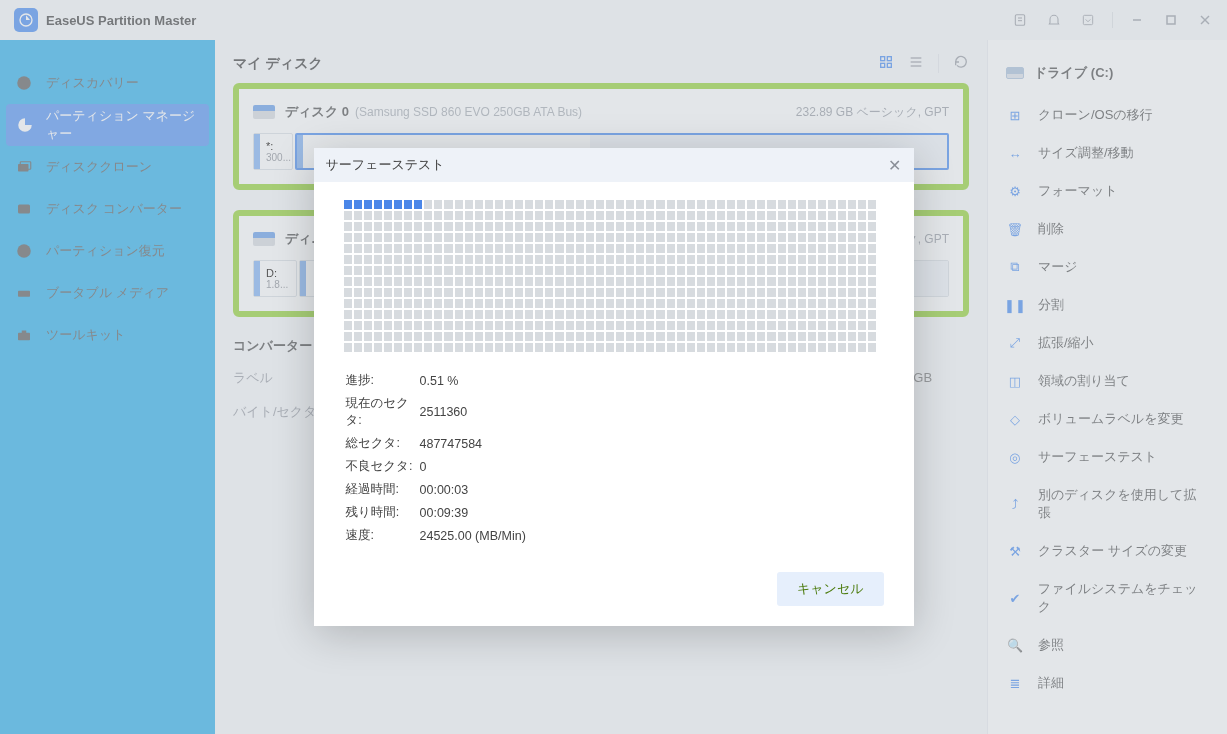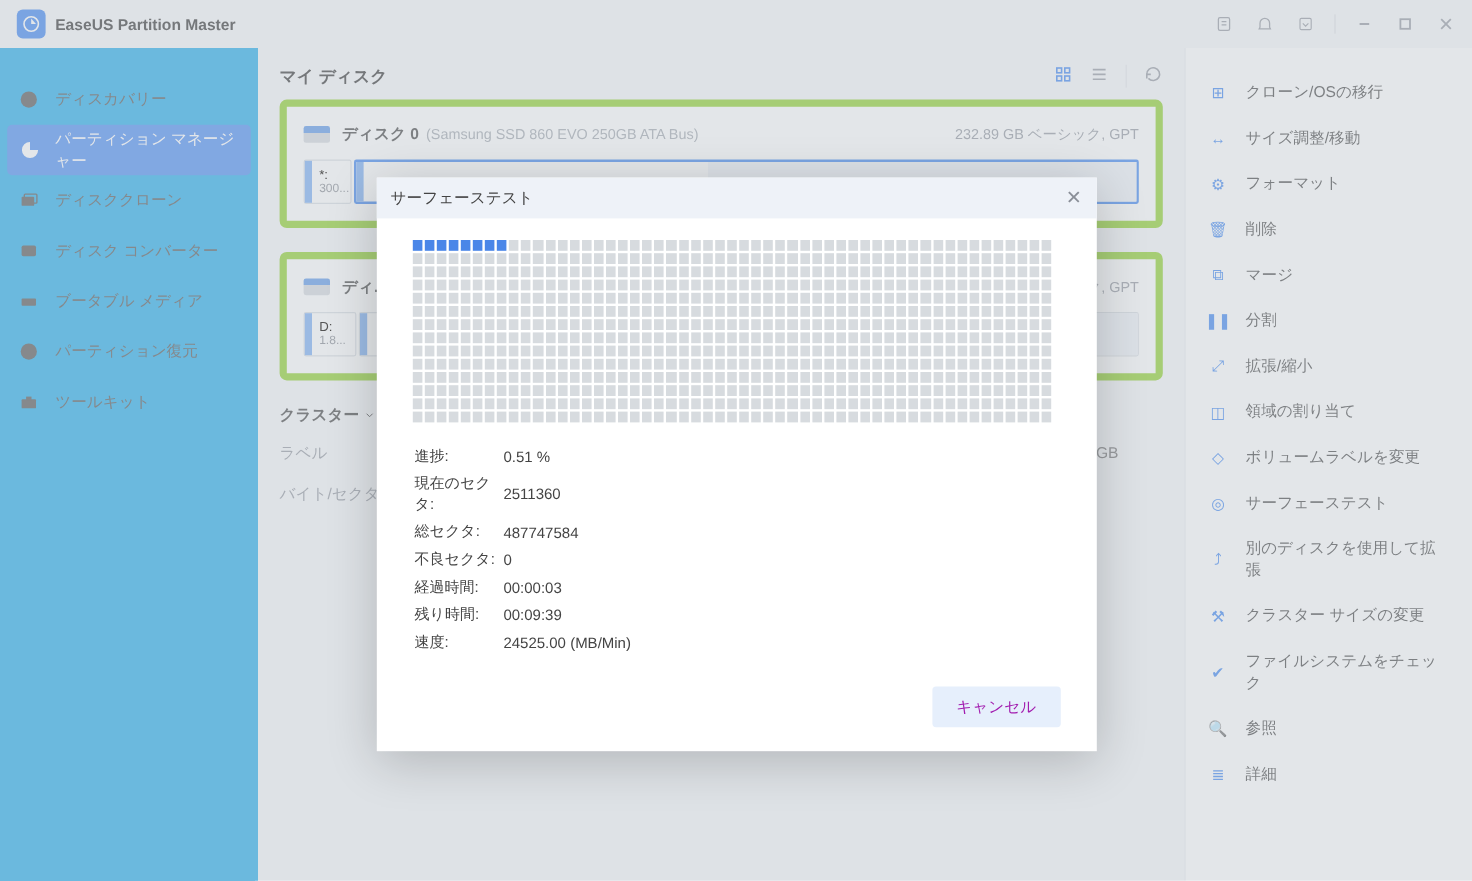--- a/index.html
+++ b/index.html
@@ -61,21 +61,21 @@
 .modal-head { height: 34px; background:#eef2f8; display:flex; align-items:center; padding:0 12px; font-size:13px; color:#444; }
 .modal-head .close { margin-left:auto; color:#8a8f98; cursor:pointer; font-size:16px; }
 .modal-body { padding: 18px 30px 24px; }
 .block-grid { display:flex; flex-wrap:wrap; gap:2px; margin-bottom:16px;}
 .blk { width:8.1px; height:9px; background:#d7dbdf;}
 .blk.done { background:#4a86e8; }
 .stats { font-size:12.5px; color:#444; }
 .stats table td { padding: 2px 0; }
 .stats table td:first-child { width: 72px; color:#444; }
 .modal-foot { display:flex; justify-content:flex-end; padding: 0 30px 20px; }
-.btn-cancel { background:#e6effc; color:#a21caf; border:none; padding:8px 20px; font-size:13px; border-radius:3px; cursor:pointer;}
+.btn-cancel { background:#e6effc; color:#4d7c0f; border:none; padding:8px 20px; font-size:13px; border-radius:3px; cursor:pointer;}
 </style>
 </head>
 <body>
 
 <div class="titlebar">
   <div class="titlebar-left">
     <span class="logo">
         <svg viewBox="0 0 24 24" fill="#fff">
           <circle cx="12" cy="12" r="9" fill="none" stroke="#fff" stroke-width="2"></circle>
           <path d="M12 5 L18 12 L12 12 Z" fill="#fff"></path>
@@ -153,32 +153,32 @@
         <span class="nav-ico">
           <svg viewBox="0 0 24 24" fill="currentColor">
             <rect x="4" y="6" width="16" height="12" rx="2"></rect>
           </svg>
         </span>
         <span>ディスク コンバーター</span>
       </div>
     <div class="nav-item">
         <span class="nav-ico">
           <svg viewBox="0 0 24 24" fill="currentColor">
+            <circle cx="12" cy="12" r="9"></circle>
+          </svg>
+        </span>
+        <span>パーティション復元</span>
+      </div>
+    <div class="nav-item">
+        <span class="nav-ico">
+          <svg viewBox="0 0 24 24" fill="currentColor">
             <rect x="4" y="9" width="16" height="8" rx="1"></rect>
           </svg>
         </span>
         <span>ブータブル メディア</span>
-      </div>
-    <div class="nav-item">
-        <span class="nav-ico">
-          <svg viewBox="0 0 24 24" fill="currentColor">
-            <circle cx="12" cy="12" r="9"></circle>
-          </svg>
-        </span>
-        <span>パーティション復元</span>
       </div>
     <div class="nav-item">
         <span class="nav-ico">
           <svg viewBox="0 0 24 24" fill="currentColor">
             <rect x="4" y="9" width="16" height="10" rx="1"></rect>
             <rect x="9" y="6" width="6" height="4"></rect>
           </svg>
         </span>
         <span>ツールキット</span>
       </div>
@@ -239,39 +239,43 @@
           </div>
         <div class="part" style="flex:1">
             <div class="bar"></div>
             <div class="fill" style="width:60%"></div>
           </div>
       </div>
     </div>
 
     <div class="props">
       <div class="props-title">
-          <span>クラスター</span>
+          <span>コンバーター</span>
           <svg width="10" height="10" viewBox="0 0 24 24" fill="none" stroke="currentColor" stroke-width="2">
             <polyline points="6,9 12,15 18,9"></polyline>
           </svg>
         </div>
       <div class="props-grid">
         <span class="lbl">ラベル</span>
           <span>--</span>
         <span class="lbl">サイズ</span>
           <span>空き容量 141.95 GB / 232.58 GB</span>
         <span class="lbl">バイト/セクター</span>
           <span>512 Bytes</span>
         <span class="lbl">バイト/クラスター</span>
           <span>4 KB</span>
       </div>
     </div>
   </div>
 
   <div class="sidebar-right">
+    <div class="drive-label">
+        <span class="drive-ico"></span>
+        <span>ドライブ (C:)</span>
+      </div>
     <div id="actions">
         <div class="action-item">
           <span class="aico">⊞</span>
           <span>クローン/OSの移行</span>
         </div>
         <div class="action-item">
           <span class="aico">↔</span>
           <span>サイズ調整/移動</span>
         </div>
         <div class="action-item">

